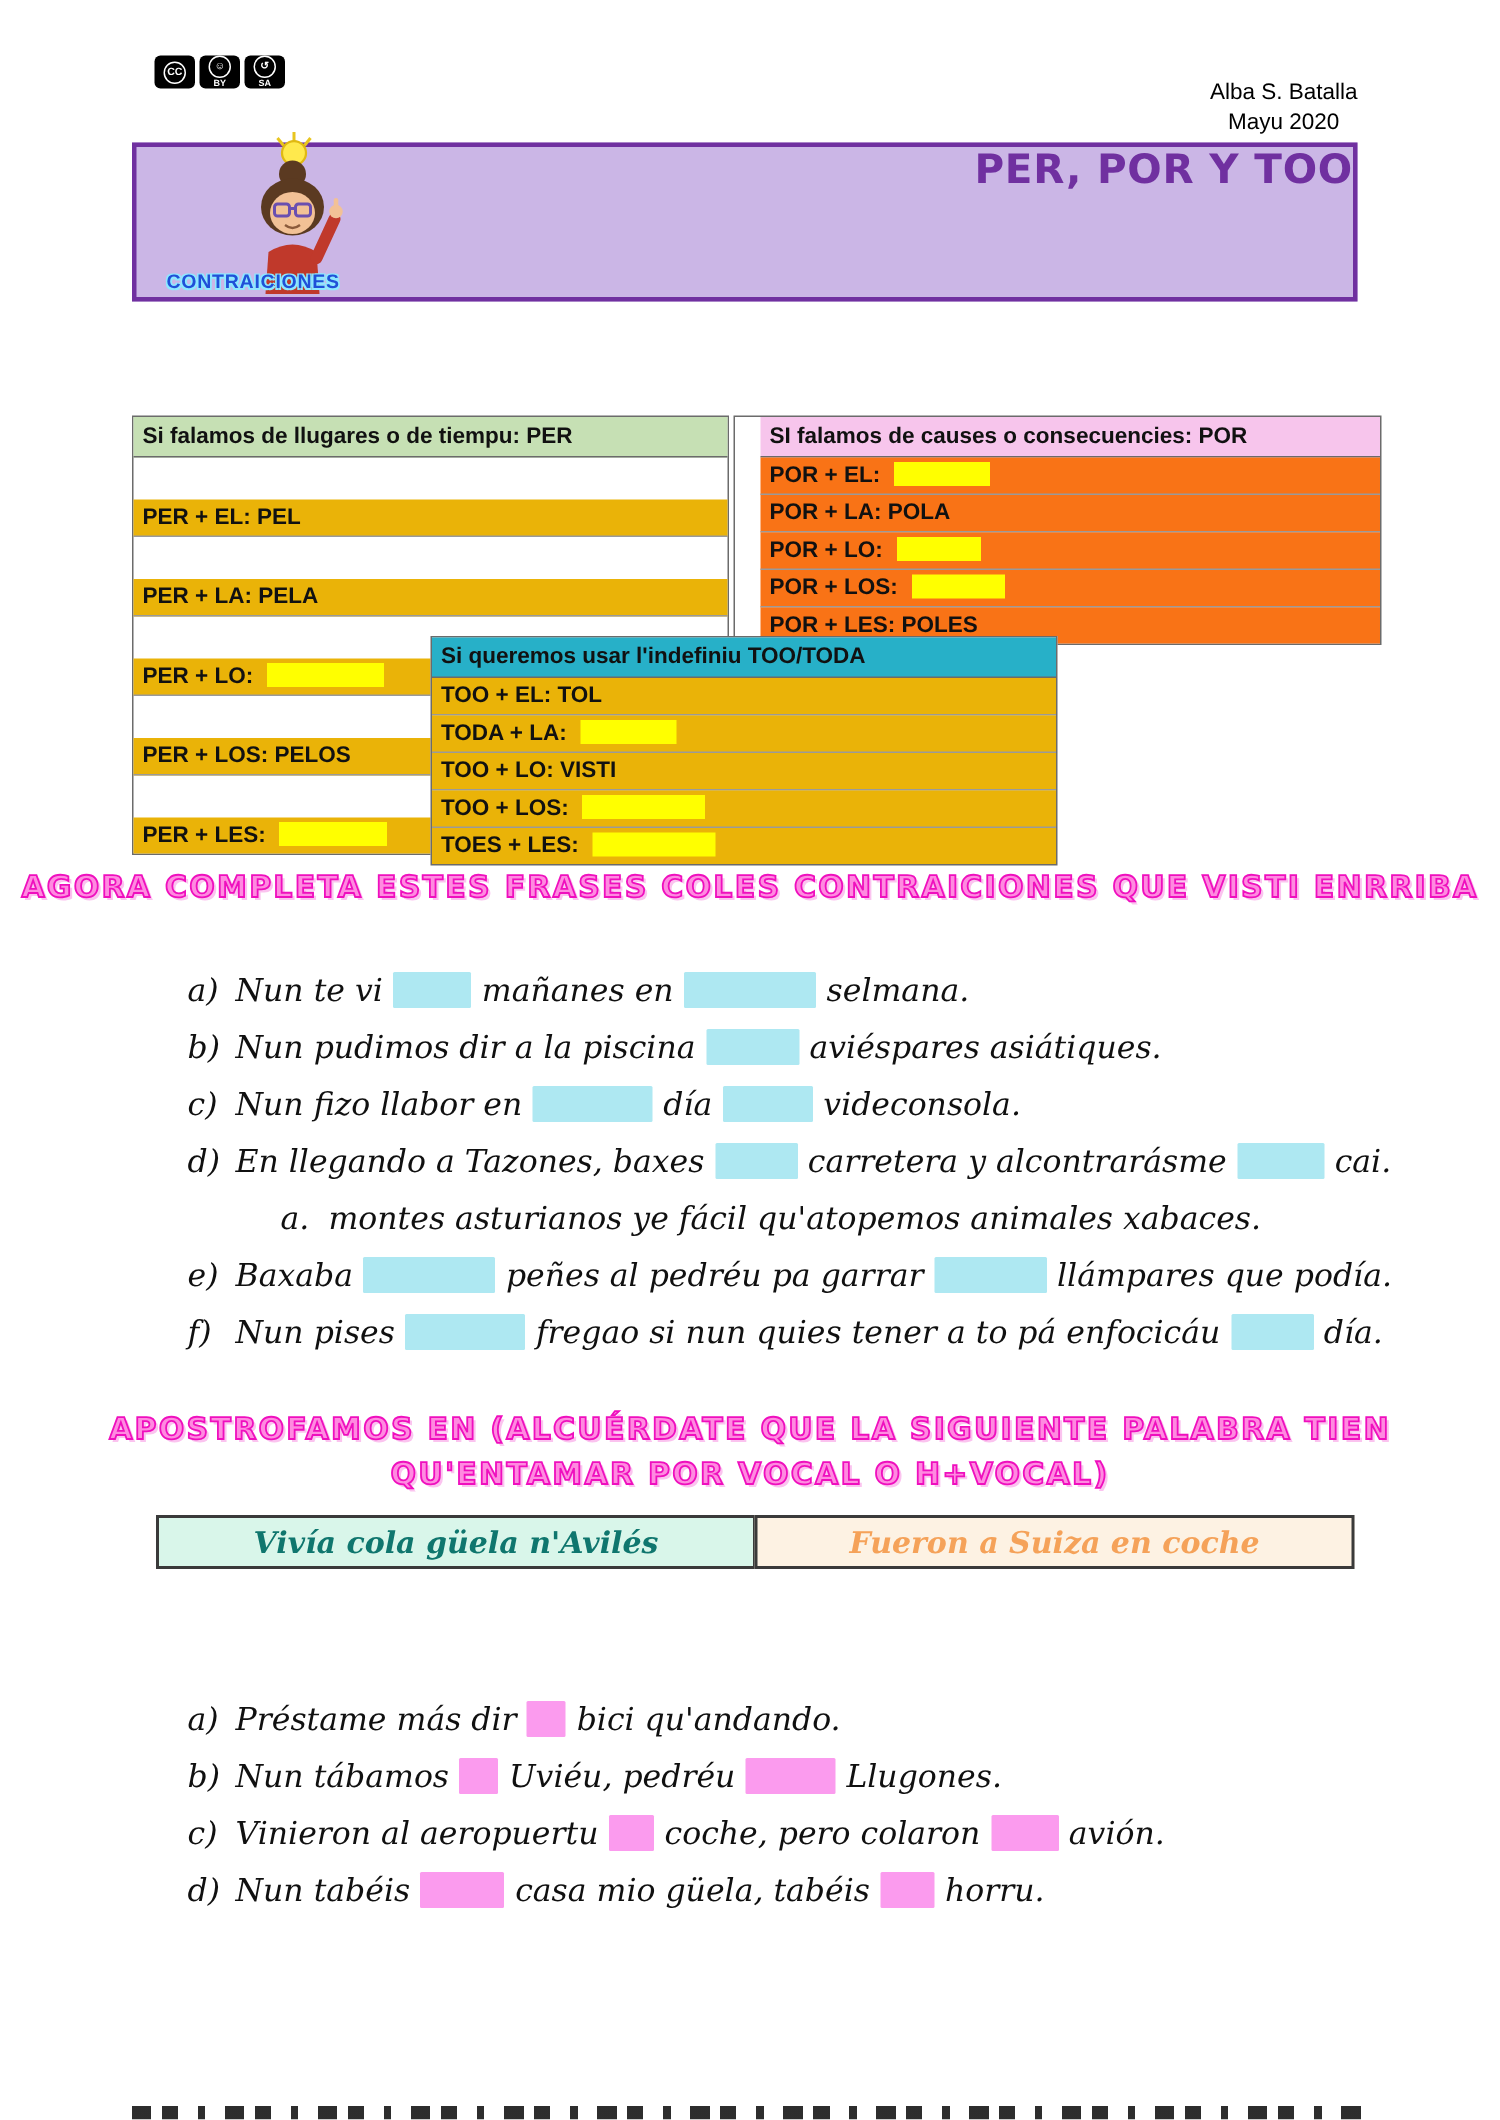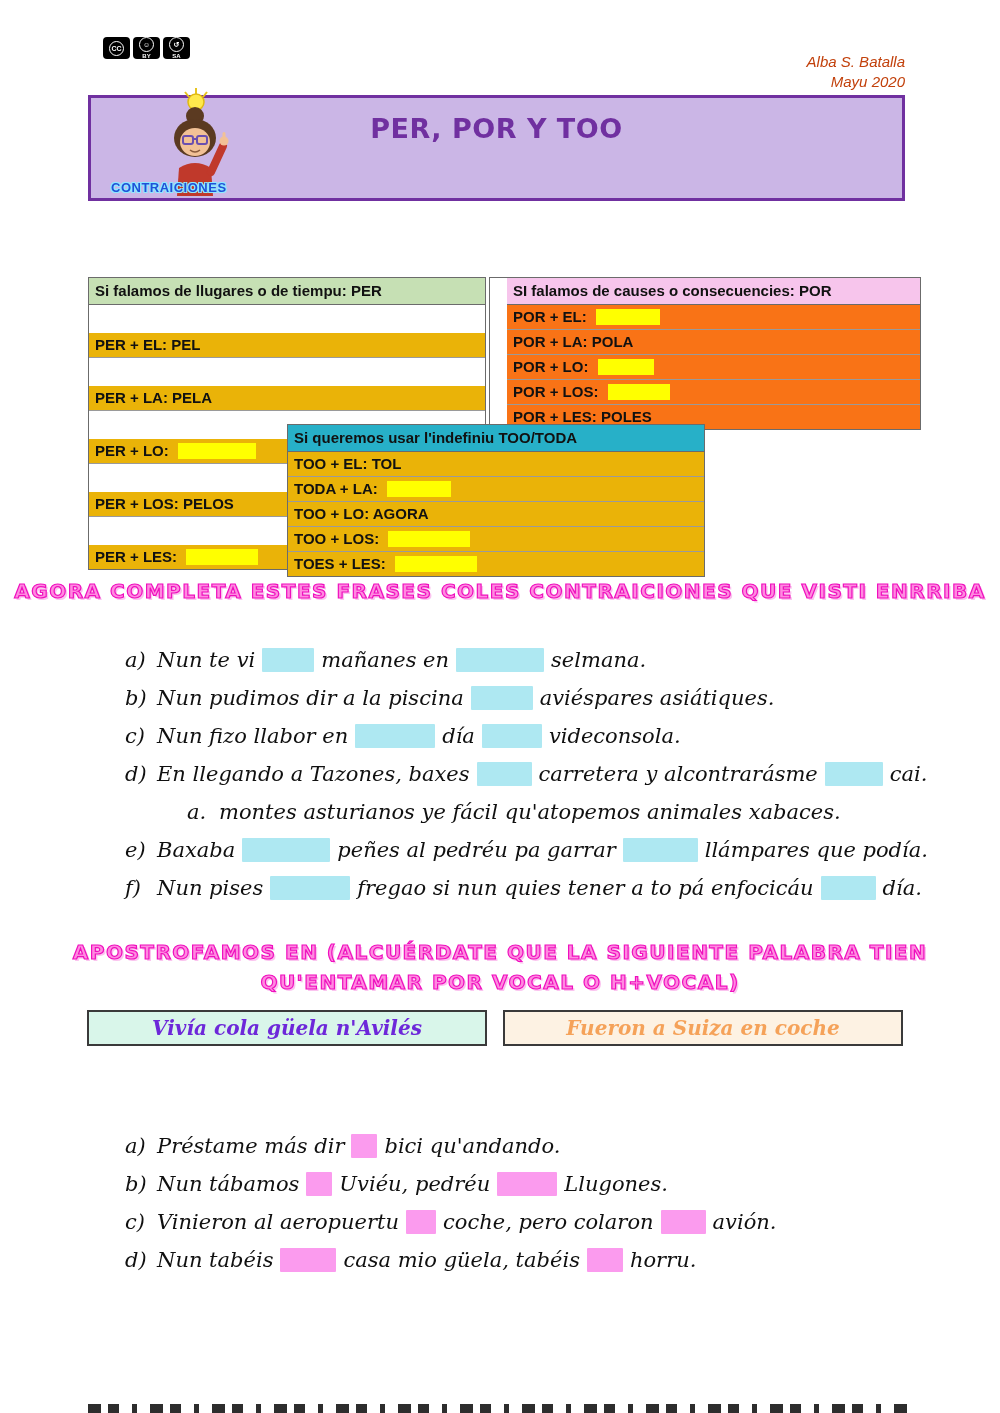--- a/index.html
+++ b/index.html
@@ -8,30 +8,30 @@
 
   
   .cc-badges{position:absolute;left:103px;top:37px;display:flex;gap:3px;}
   .cc-badge{width:27px;height:22px;background:#000;color:#fff;border-radius:4px;
             display:flex;flex-direction:column;align-items:center;justify-content:center;}
   .cc-badge .glyph{width:13px;height:13px;border:1px solid #fff;border-radius:50%;
             font-size:7px;font-weight:bold;display:flex;align-items:center;justify-content:center;line-height:1;}
   .cc-badge .sub{font-size:6px;font-weight:bold;margin-top:1px;}
 
   
-  .author{position:absolute;right:95px;top:52px;text-align:right;font-style:italic;
-          font-size:15px;line-height:1.35;color:#c2410c;}
+  .author{position:absolute;right:95px;top:52px;text-align:center;
+          font-size:15px;line-height:1.35;color:#000000;}
 
   
   .header-box{position:absolute;left:88px;top:95px;width:811px;height:100px;
               background:#cbb6e6;border:3px solid #7030a0;}
   .header-title{text-align:center;color:#7030a0;font-weight:bold;font-size:27px;
                 letter-spacing:.5px;font-family:"DejaVu Sans",sans-serif;}
   .ht1{margin-top:16px;}
-  .ht2{margin-top:15px;}
+  .ht2{margin-top:0;text-align:right;}
   .avatar-wrap{position:absolute;left:50px;top:-12px;width:110px;height:112px;}
   .avatar-label{position:absolute;left:20px;bottom:3px;font-size:13px;font-weight:bold;
                 color:#2050d8;letter-spacing:.5px;
                 text-shadow:-1px -1px 0 #8ee9ff,1px -1px 0 #8ee9ff,-1px 1px 0 #8ee9ff,1px 1px 0 #8ee9ff;}
 
   
   .wtable{position:absolute;border:1px solid #6b6b6b;background:#fff;}
   .wtable .thead{font-weight:bold;font-size:15px;padding:4px 6px 5px 6px;border-bottom:1px solid #6b6b6b;}
   .wtable .trow{font-weight:bold;font-size:15px;padding:3px 6px;height:18px;border-bottom:1px solid #9a9a9a;}
   .wtable .trow:last-child{border-bottom:none;}
@@ -57,21 +57,21 @@
   .indent{margin-left:62px;}
   .blank-cyan{display:inline-block;background:#aee8f2;height:24px;vertical-align:-5px;
               margin:0 7px;border-radius:1px;}
   .blank-pink{display:inline-block;background:#fb9bee;height:24px;vertical-align:-5px;
               margin:0 7px;border-radius:1px;}
 
   
   .example-box{position:absolute;top:1010px;width:396px;height:32px;border:2px solid #3a3a3a;
                display:flex;align-items:center;justify-content:center;font-weight:bold;
                font-size:20px;font-family:"DejaVu Serif",serif;font-style:italic;}
-  .box-green{left:87px;background:#d9f6ea;color:#6d28d9;}
+  .box-green{left:104px;background:#d9f6ea;color:#0f766e;}
   .box-orange{left:503px;background:#fdf2e3;color:#f5a259;}
 
   
   .cutoff{position:absolute;left:88px;right:92px;bottom:0;height:9px;opacity:.9;
           background:repeating-linear-gradient(90deg,#161616 0 13px,transparent 13px 20px,
                      #161616 20px 31px,transparent 31px 44px,#161616 44px 49px,transparent 49px 62px);}
 </style>
 </head>
 <body>
 
@@ -181,21 +181,21 @@
     <div class="trow">
       <span>TOO + EL:</span>
       <span>TOL</span>
     </div>
     <div class="trow">
       <span>TODA + LA:</span>
       <span class="blank-yellow" style="width:64px;"></span>
     </div>
     <div class="trow">
       <span>TOO + LO:</span>
-      <span>AGORA</span>
+      <span>VISTI</span>
     </div>
     <div class="trow">
       <span>TOO + LOS:</span>
       <span class="blank-yellow" style="width:82px;"></span>
     </div>
     <div class="trow">
       <span>TOES + LES:</span>
       <span class="blank-yellow" style="width:82px;"></span>
     </div>
   </div>

